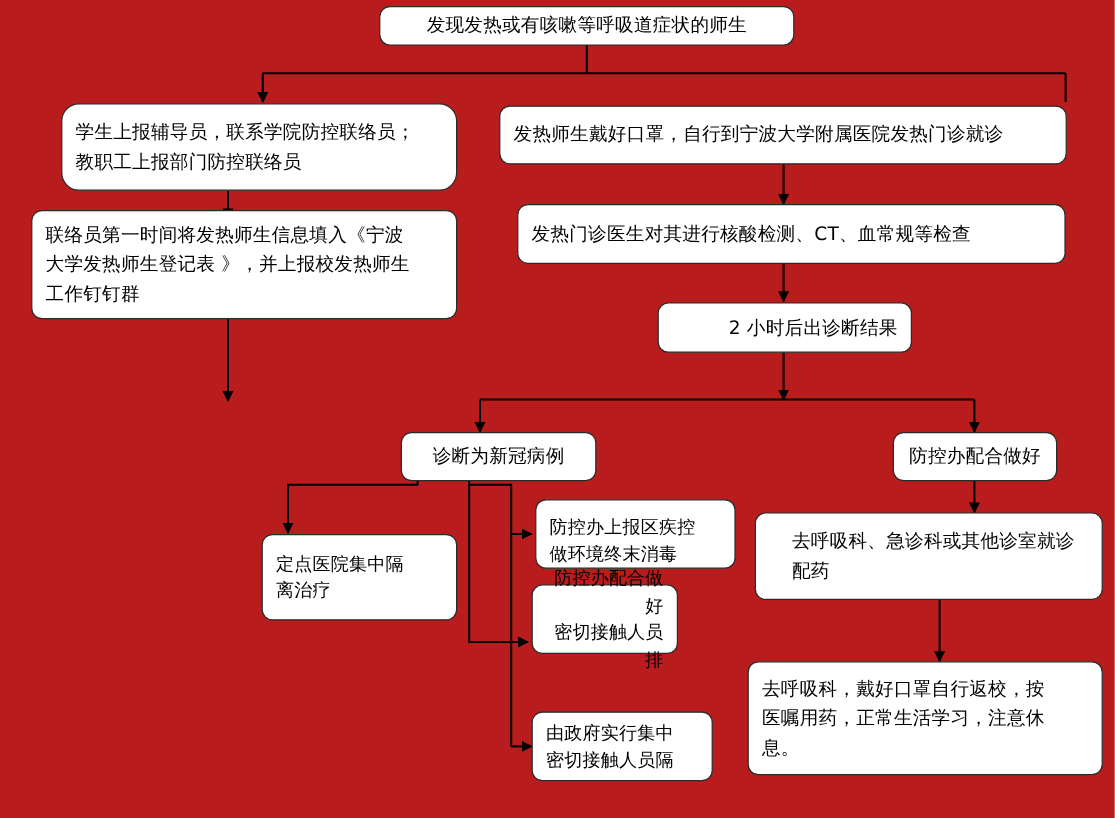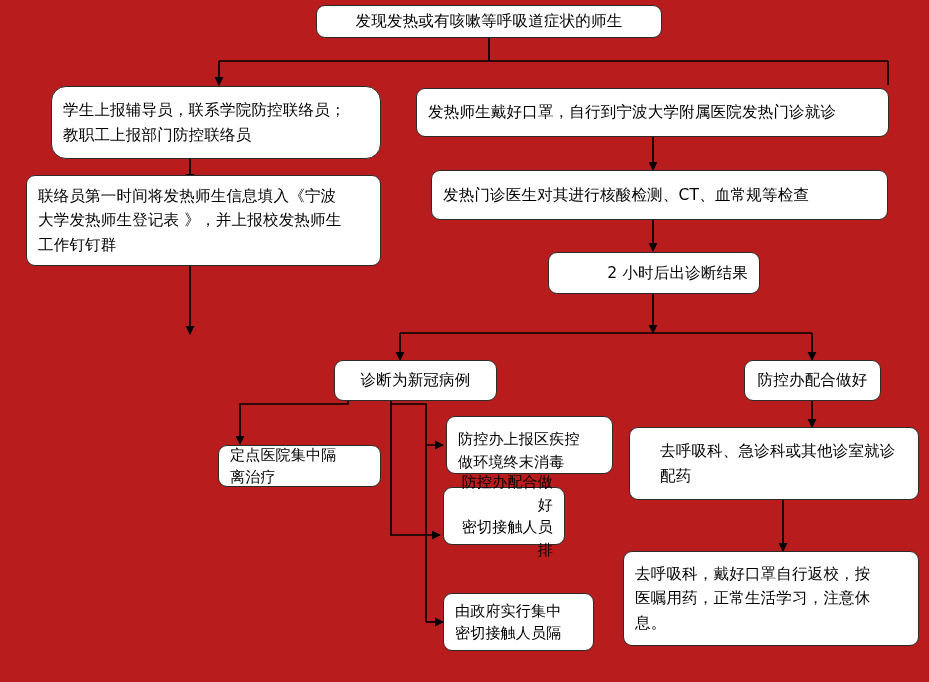--- a/index.html
+++ b/index.html
@@ -124,21 +124,21 @@
   </div>
 
   <div class="node center" style="left:334px; top:360px; width:163px; height:41px;">
     <span class="txt">诊断为新冠病例</span>
   </div>
 
   <div class="node center" style="left:744px; top:360px; width:137px; height:41px;">
     <span class="txt">防控办配合做好</span>
   </div>
 
-  <div class="node tight" style="left:218px; top:445px; width:163px; height:42px;">
+  <div class="node tight" style="left:218px; top:445px; width:163px; height:72px;">
     <span class="txt">定点医院集中隔
 离治疗</span>
   </div>
 
   <div class="node tight" style="left:446px; top:416px; width:167px; height:58px;align-items:flex-end;">
     <span class="txt">防控办上报区疾控
 做环境终末消毒</span>
   </div>
 
   <div class="node tight" style="left:443px; top:487px; width:122px; height:58px;text-align:right;">

